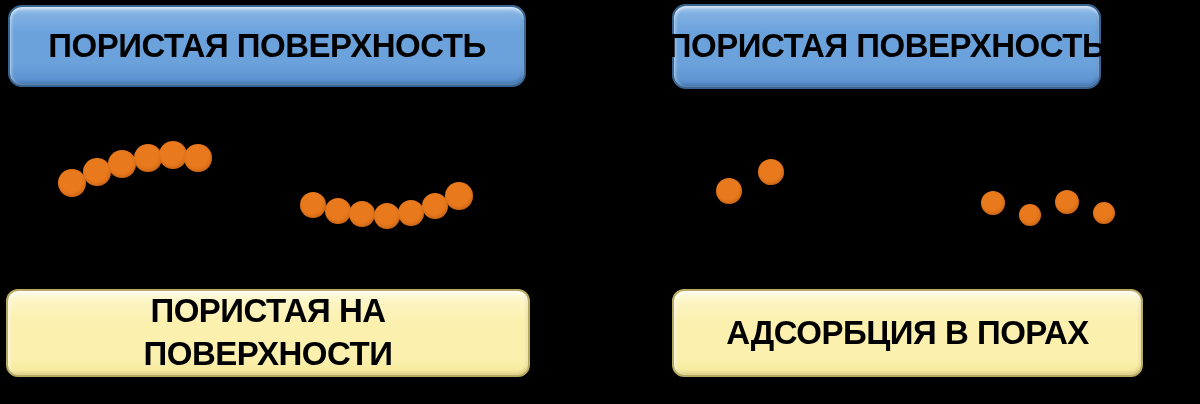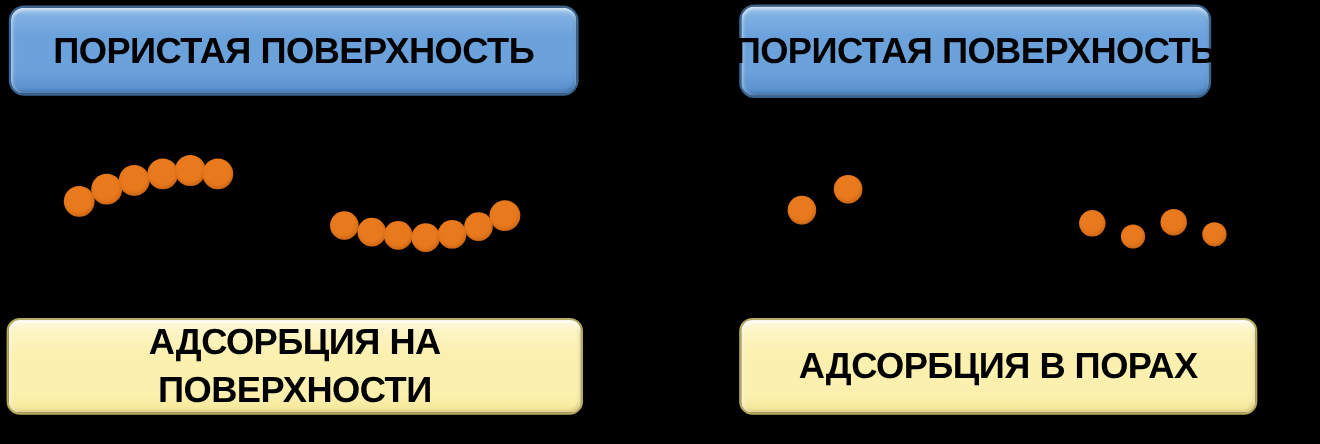--- a/index.html
+++ b/index.html
@@ -107,20 +107,20 @@
       <div class="dot" style="left: 445px; top: 182px; width: 28px; height: 28px; background: rgb(232, 121, 29);"></div>
       <div class="dot" style="left: 716px; top: 178px; width: 26px; height: 26px; background: rgb(232, 121, 29);"></div>
       <div class="dot" style="left: 758px; top: 159px; width: 26px; height: 26px; background: rgb(232, 121, 29);"></div>
       <div class="dot" style="left: 981px; top: 191px; width: 24px; height: 24px; background: rgb(232, 121, 29);"></div>
       <div class="dot" style="left: 1019px; top: 204px; width: 22px; height: 22px; background: rgb(232, 121, 29);"></div>
       <div class="dot" style="left: 1055px; top: 190px; width: 24px; height: 24px; background: rgb(232, 121, 29);"></div>
       <div class="dot" style="left: 1093px; top: 202px; width: 22px; height: 22px; background: rgb(232, 121, 29);"></div>
     </div>
 
   <div class="box label-box" id="label-surface">
-    <span class="box-text">АДСОРБЦИЯ НА ПОВЕРХНОСТИ</span>
+    <span class="box-text">ПОРИСТАЯ НА ПОВЕРХНОСТИ</span>
   </div>
 
   <div class="box label-box" id="label-pores">
     <span class="box-text">АДСОРБЦИЯ В ПОРАХ</span>
   </div>
 
 </div>
 
 </body></html>

